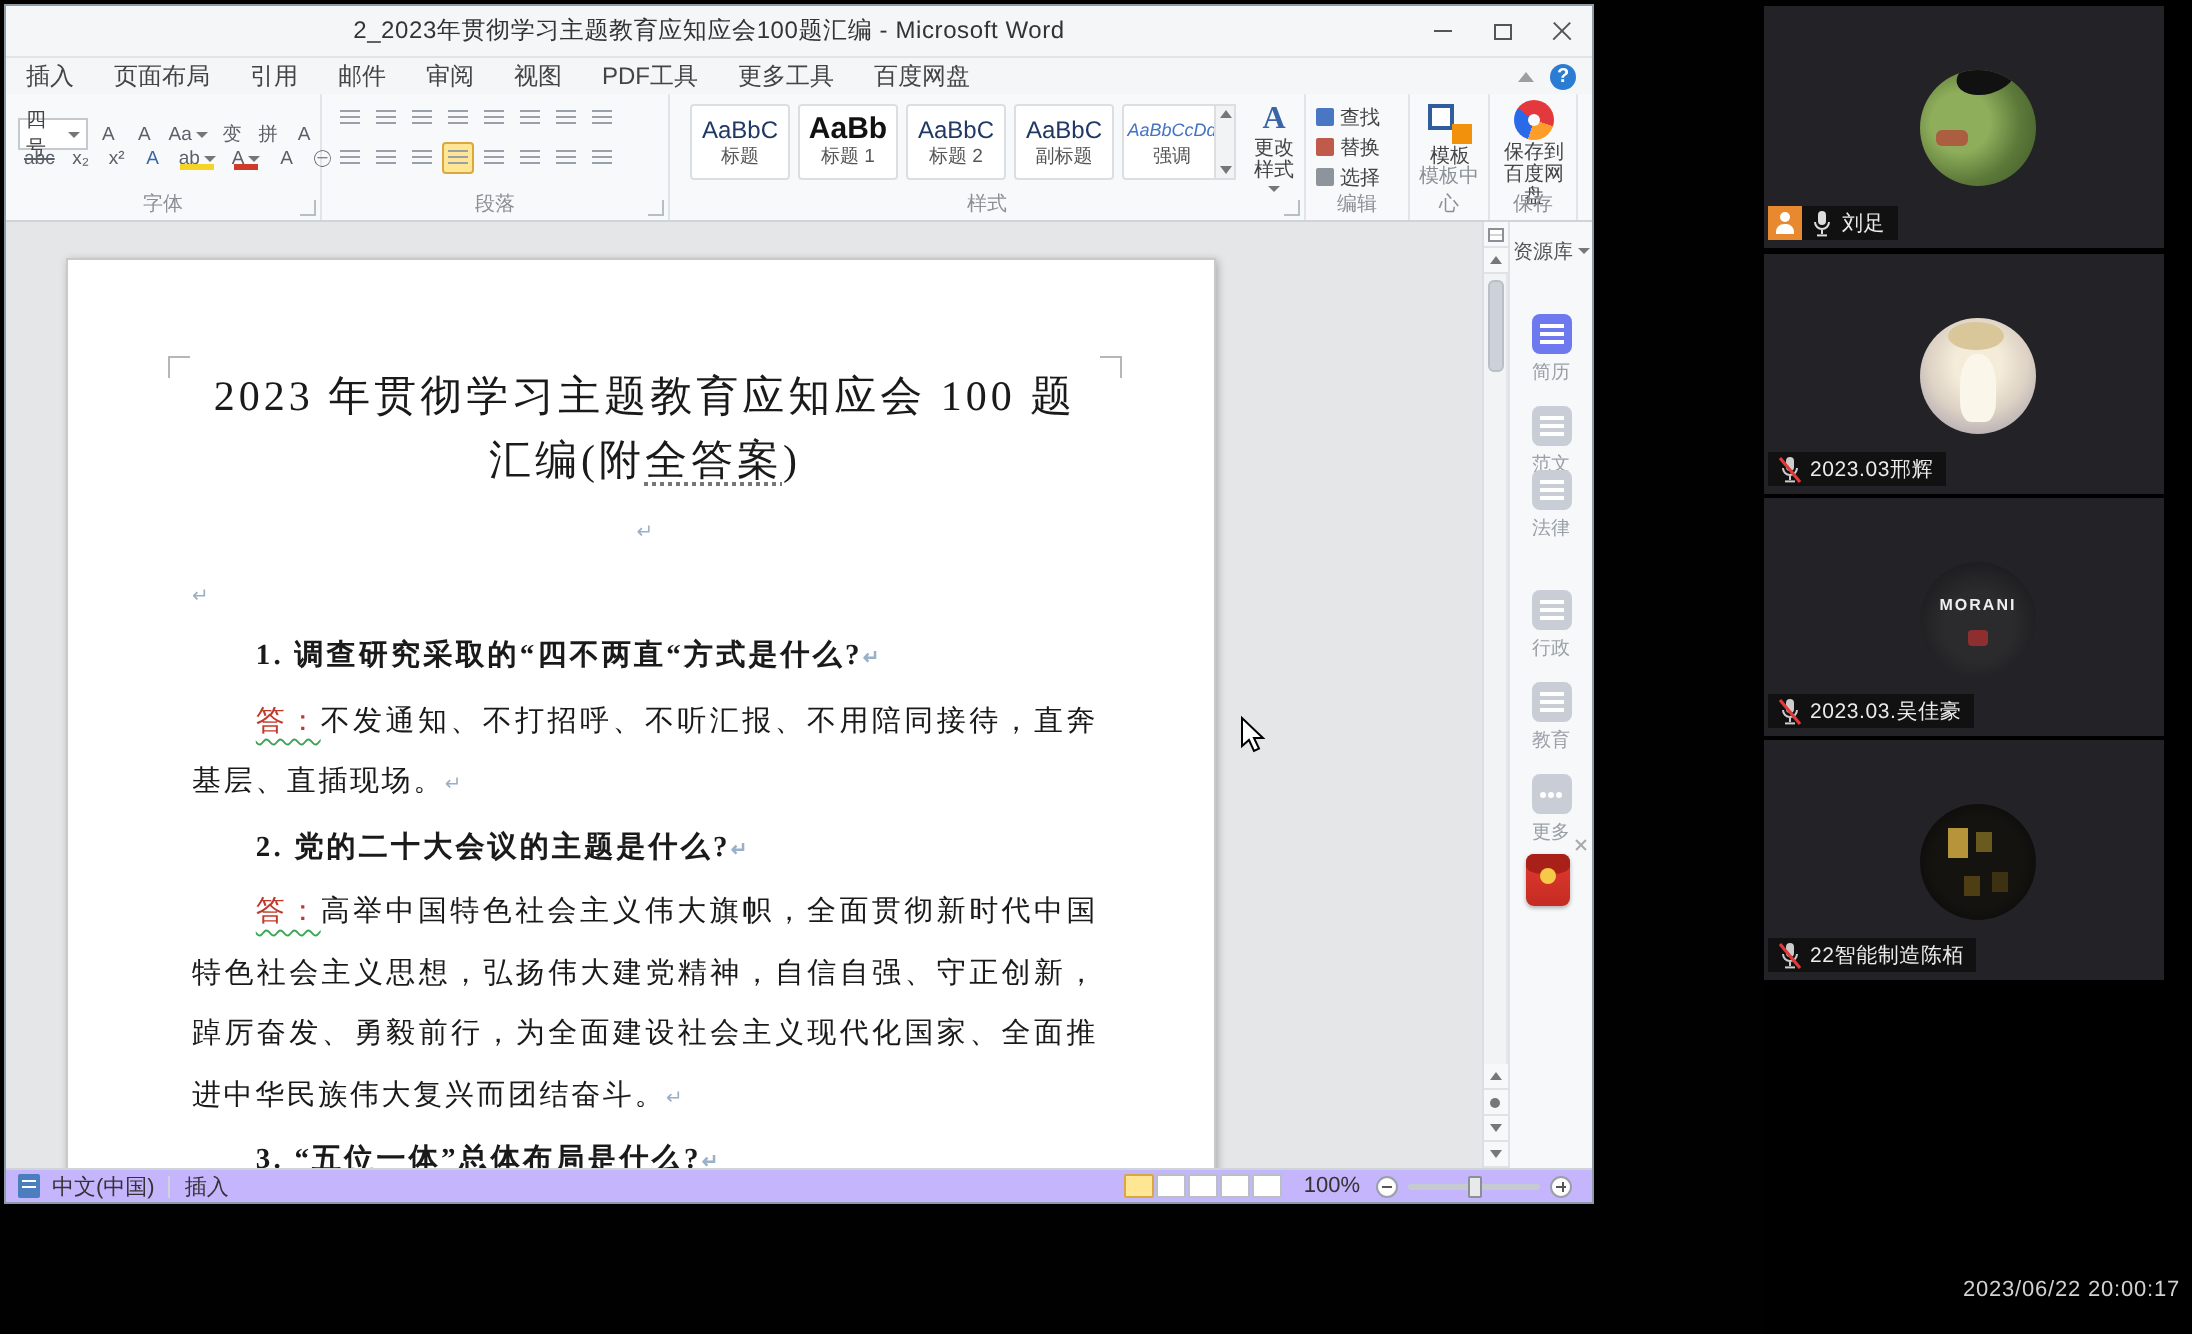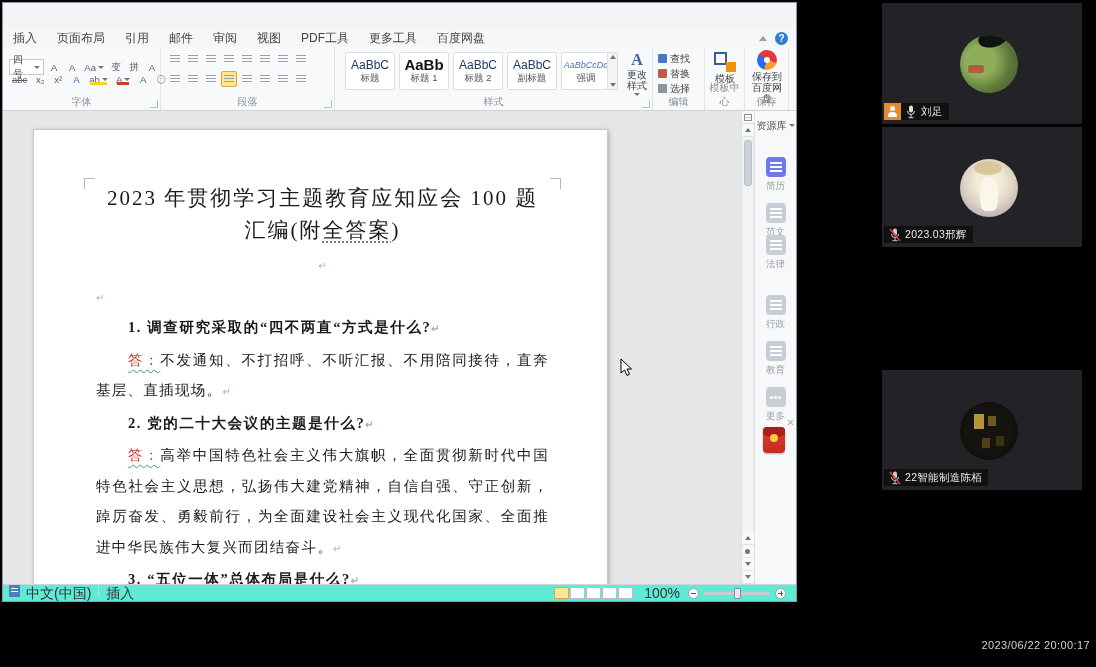--- a/index.html
+++ b/index.html
@@ -108,21 +108,21 @@
   .hongbao::before { content:""; position:absolute; left:0; top:0; width:100%; height:10px; background:#a82018; border-radius:4px 4px 40% 40%; }
   .hongbao::after { content:""; position:absolute; left:7px; top:7px; width:8px; height:8px; border-radius:50%; background:#f7c948; }
   .hb-close { position:absolute; left:32px; top:308px; width:7px; height:7px; }
   .hb-close::before,.hb-close::after { content:""; position:absolute; left:0; top:3px; width:7px; height:1px; background:#aaa; }
   .hb-close::before { transform:rotate(45deg);} .hb-close::after { transform:rotate(-45deg);}
 
   
   .cursor { position:absolute; left:617px; top:247px; }
 
   
-  .statusbar { position:absolute; left:0; bottom:0; right:0; height:17px; background:#5eead4; border-top:1px solid #cfd4d9; display:flex; align-items:flex-start; font-size:14px; color:#333; }
+  .statusbar { position:absolute; left:0; bottom:0; right:0; height:17px; background:#c4b5fd; border-top:1px solid #cfd4d9; display:flex; align-items:center; font-size:11px; color:#333; }
   .sb-spell { width:11px; height:12px; margin:0 6px 0 6px; background:#4a7ebf; border-radius:1px; position:relative; }
   .sb-spell::after { content:""; position:absolute; left:2px; top:3px; width:7px; height:1px; background:#fff; box-shadow:0 3px 0 #fff; }
   .sb-sep { width:1px; height:11px; background:#cfd4d9; margin:0 7px; }
   .sb-right { margin-left:auto; display:flex; align-items:center; }
   .viewbtn { width:15px; height:12px; border:1px solid #b9bfc6; background:#fff; margin-right:1px; border-radius:1px; }
   .viewbtn.active { background:#ffe694; border-color:#d9a93d; }
   .zoomlabel { margin:0 8px 0 10px; }
   .zbtn { width:11px; height:11px; border-radius:50%; border:1px solid #9aa0a8; position:relative; background:#fdfdfd; }
   .zbtn::before { content:""; position:absolute; left:2px; top:4.5px; width:5px; height:1px; background:#555; }
   .zbtn.plus::after { content:""; position:absolute; left:4.5px; top:2px; width:1px; height:5px; background:#555; }
@@ -159,20 +159,34 @@
 
   .timestamp { position:absolute; right:6px; top:639px; font-size:11px; color:#d2d2d2; letter-spacing:.4px; }
 </style>
 </head>
 <body>
 
 <div class="stage">
 
   <div class="word">
 
+    <div class="titlebar">
+      <div class="title">2_2023年贯彻学习主题教育应知应会100题汇编 - Microsoft Word</div>
+      <div class="win-controls">
+        <div class="win-btn">
+            <span class="glyph-min"></span>
+          </div>
+        <div class="win-btn">
+            <span class="glyph-max"></span>
+          </div>
+        <div class="win-btn">
+            <span class="glyph-close"></span>
+          </div>
+      </div>
+    </div>
 
     <div class="menubar">
       <div class="menutab">插入</div>
       <div class="menutab">页面布局</div>
       <div class="menutab">引用</div>
       <div class="menutab">邮件</div>
       <div class="menutab">审阅</div>
       <div class="menutab">视图</div>
       <div class="menutab">PDF工具</div>
       <div class="menutab">更多工具</div>
@@ -437,20 +451,37 @@
               <path d="M2.5 6a3.5 3.5 0 0 0 7 0" stroke="#ccc" fill="none"></path>
               <line x1="6" y1="10" x2="6" y2="12" stroke="#ccc"></line>
               <line x1="3.5" y1="12.7" x2="8.5" y2="12.7" stroke="#ccc"></line>
               <line x1="1" y1="1" x2="11" y2="13" stroke="#e03a3a" stroke-width="1.6"></line>
             </svg>
         </span>
         <span class="nm">2023.03邢辉</span>
       </div>
     </div>
 
+    <div class="tile" style="top:249px; height:119px;">
+      <div class="avatar av-3">
+          <span class="arc-text">MORANI</span>
+        </div>
+      <div class="namelabel">
+        <span class="micwrap">
+          <svg width="12" height="14" viewBox="0 0 12 14">
+              <rect x="4" y="0.5" width="4" height="7" rx="2" fill="#ccc"></rect>
+              <path d="M2.5 6a3.5 3.5 0 0 0 7 0" stroke="#ccc" fill="none"></path>
+              <line x1="6" y1="10" x2="6" y2="12" stroke="#ccc"></line>
+              <line x1="3.5" y1="12.7" x2="8.5" y2="12.7" stroke="#ccc"></line>
+              <line x1="1" y1="1" x2="11" y2="13" stroke="#e03a3a" stroke-width="1.6"></line>
+            </svg>
+        </span>
+        <span class="nm">2023.03.吴佳豪</span>
+      </div>
+    </div>
 
     <div class="tile" style="top:370px; height:120px;">
       <div class="avatar av-4"></div>
       <div class="namelabel">
         <span class="micwrap">
           <svg width="12" height="14" viewBox="0 0 12 14">
               <rect x="4" y="0.5" width="4" height="7" rx="2" fill="#ccc"></rect>
               <path d="M2.5 6a3.5 3.5 0 0 0 7 0" stroke="#ccc" fill="none"></path>
               <line x1="6" y1="10" x2="6" y2="12" stroke="#ccc"></line>
               <line x1="3.5" y1="12.7" x2="8.5" y2="12.7" stroke="#ccc"></line>

